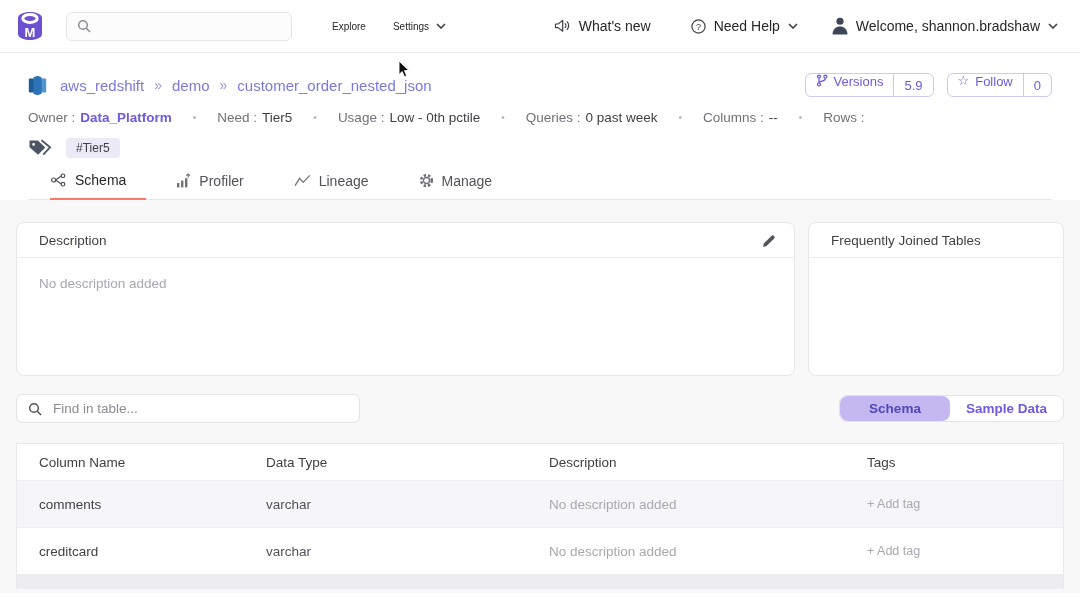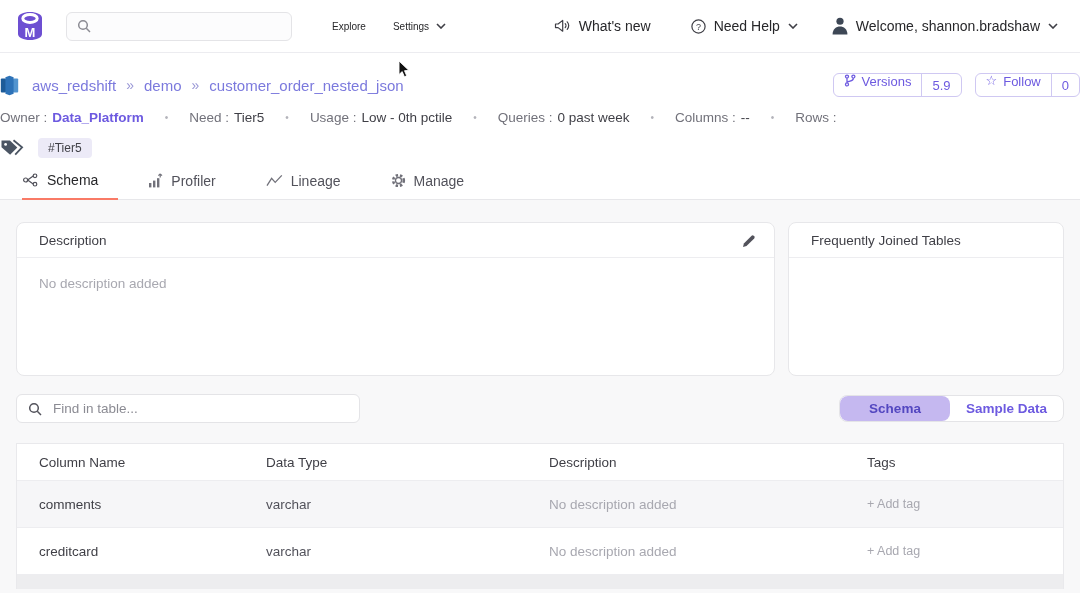--- a/index.html
+++ b/index.html
@@ -19,21 +19,21 @@
   .nav-search input { border:none; outline:none; background:transparent; flex:1;
                       font:13px "Liberation Sans",sans-serif; color:#3f3f46; min-width:0; }
   .nav-link { font-size:10px; color:#27272a; display:flex; align-items:center; gap:7px; cursor:default; }
   .lnk-explore { margin-left:40px; }
   .lnk-settings { margin-left:27px; }
   .nav-right { margin-left:auto; display:flex; align-items:center; }
   .nav-item { display:flex; align-items:center; gap:8px; font-size:14px; color:#27272a; }
   .gap40 { margin-left:40px; } .gap34 { margin-left:34px; }
 
   
-  .asset-header { background:#fff; padding:0 0; }
+  .asset-header { background:#fff; padding:0 28px; }
   .breadcrumb-row { display:flex; align-items:center; margin-top:20px; }
   .breadcrumb { display:flex; align-items:center; gap:10px; font-size:15px; }
   .crumb { color:#7b79dd; cursor:pointer; }
   .crumb-sep { color:#9a98d6; font-size:14px; }
   .bc-icon { margin-right:3px; display:flex; }
   .header-buttons { margin-left:auto; display:flex; gap:13px; }
   .pill-btn { display:flex; align-items:stretch; border:1px solid #cfc8f2; border-radius:6px;
               color:#6d5ae0; font-size:13px; height:24px; background:#fff; cursor:pointer; }
   .pill-main { display:flex; align-items:flex-start; gap:6px; padding:0 10px; }
   .pill-count { border-left:1px solid #cfc8f2; padding:0 10px; display:flex; align-items:center; }
@@ -51,21 +51,21 @@
   .tabs { display:flex; gap:30px; margin-top:14px; padding-left:22px; border-bottom:1px solid #e7e7ea; }
   .tab { display:flex; align-items:center; gap:8px; font-size:14px; color:#52525b;
          padding:0 20px 10px 0; cursor:pointer; }
   .tab.active { color:#27272a; border-bottom:2px solid #f97a66; margin-bottom:-1px; }
 
   
   .content { background:#f8f8f9; padding:22px 16px 0; height:393px; }
   .panels { display:flex; gap:13px; }
   .card { background:#fff; border:1px solid #e7e7ea; border-radius:8px; overflow:hidden; }
   .desc-card { flex:1; height:154px; }
-  .joined-card { width:276px; height:154px; }
+  .joined-card { width:256px; height:154px; }
   .card-header { display:flex; align-items:center; justify-content:space-between;
                  padding:10px 18px 9px 22px; border-bottom:1px solid #ededf0;
                  font-size:13.5px; color:#3f3f46; }
   .card-body { padding:18px 22px; font-size:13.5px; color:#a8a8b0; }
   .pencil-btn { display:flex; cursor:pointer; }
 
   .toolbar { display:flex; align-items:center; margin-top:18px; }
   .find-box { display:flex; align-items:center; gap:9px; width:344px; height:29px;
               border:1px solid #e4e4e7; border-radius:6px; background:#fff; padding:0 11px; }
   .find-box input { border:none; outline:none; background:transparent; flex:1;

